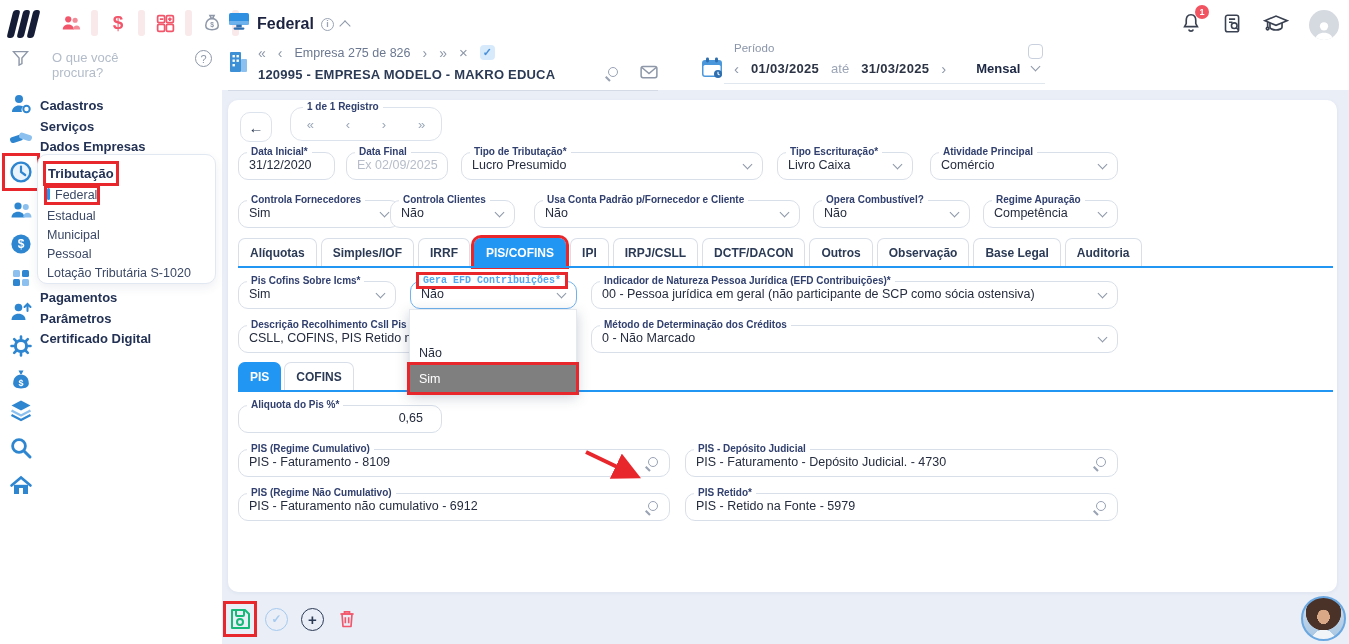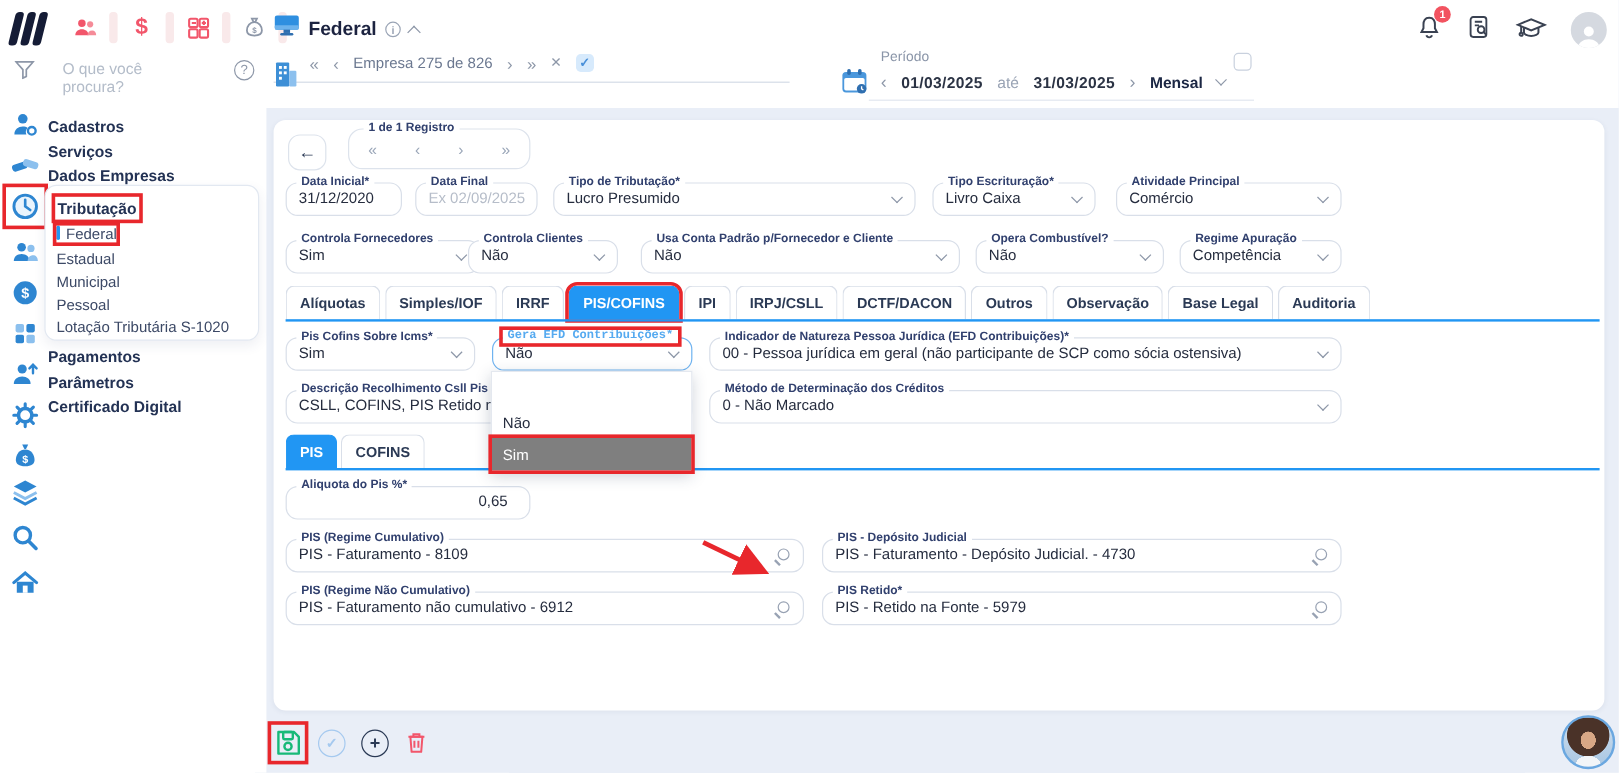--- a/index.html
+++ b/index.html
@@ -38,21 +38,21 @@
   .comp-name { font-size:13px; font-weight:bold; color:#2b3a55; flex:1; margin-left:30px; letter-spacing:.2px; }
   .comp-underline { height:1px; background:#d4dbe6; margin-top:7px; }
   .bld-ic { position:absolute; left:0px; top:6px; }
 
   
   .period { position:absolute; left:700px; top:42px; width:345px; }
   .per-lbl { color:#8a95a8; font-size:11.5px; margin-left:34px; }
   .per-row { display:flex; align-items:center; gap:12px; margin-left:34px; margin-top:6px; font-size:13px; color:#2b3344; }
   .per-row .date { font-weight:bold; letter-spacing:.3px; }
   .per-row .ate { color:#9aa4b5; }
-  .per-row .mode { font-weight:bold; color:#1c2744; margin-left:0; }
+  .per-row .mode { font-weight:bold; color:#1c2744; margin-left:18px; }
   .chv { color:#8d97a8; font-size:15px; }
   .cal-ic { position:absolute; left:0; top:14px; }
   .chk-period { position:absolute; left:328px; top:2px; }
   .per-underline { height:1px; background:#e1e7ef; margin-top:6px; margin-left:24px; }
 
   
   .sidebar { position:absolute; left:0; top:90px; width:222px; height:554px; background:#fff; }
   .rail-ic { position:absolute; left:9px; width:24px; height:24px; }
   .side-item { position:absolute; left:40px; font-size:13px; font-weight:bold; color:#233254; white-space:nowrap; cursor:default; }
   .sub-panel { position:absolute; left:37px; top:64px; width:179px; height:130px; background:#fff; border:1.5px solid #e2e8f1; border-radius:10px; box-shadow:0 4px 10px rgba(50,70,110,.08); }
@@ -218,20 +218,30 @@
         </svg>
     </span>
     <div class="comp-nav">
       <span>«</span>
       <span>‹</span>
       <span class="lbl">Empresa 275 de 826</span>
       <span>›</span>
       <span>»</span>
       <span style="font-size:15px;">×</span>
       <span class="cbx checked">✓</span>
+    </div>
+    <div class="comp-name-row">
+      <span class="comp-name">120995 - EMPRESA MODELO - MAKRO EDUCA</span>
+      <span class="fmag" style="position:relative;display:inline-block;right:auto;top:-2px;margin-right:22px;"></span>
+      <span>
+        <svg width="18" height="14" viewBox="0 0 24 18" fill="none" stroke="#8d97a8" stroke-width="2">
+            <rect x="1.5" y="1.5" width="21" height="15" rx="2.5"></rect>
+            <path d="M2.5 3l9.5 8 9.5-8"></path>
+          </svg>
+      </span>
     </div>
     <div class="comp-underline"></div>
   </div>
 
   <div class="period">
     <span class="cal-ic">
       <svg width="24" height="24" viewBox="0 0 24 24">
           <rect x="2" y="4" width="20" height="17" rx="3" fill="#4a97dc"></rect>
           <rect x="3.5" y="9" width="17" height="10.5" rx="1.5" fill="#fff"></rect>
           <rect x="6" y="1.5" width="3" height="5" rx="1.4" fill="#2f6fb0"></rect>

